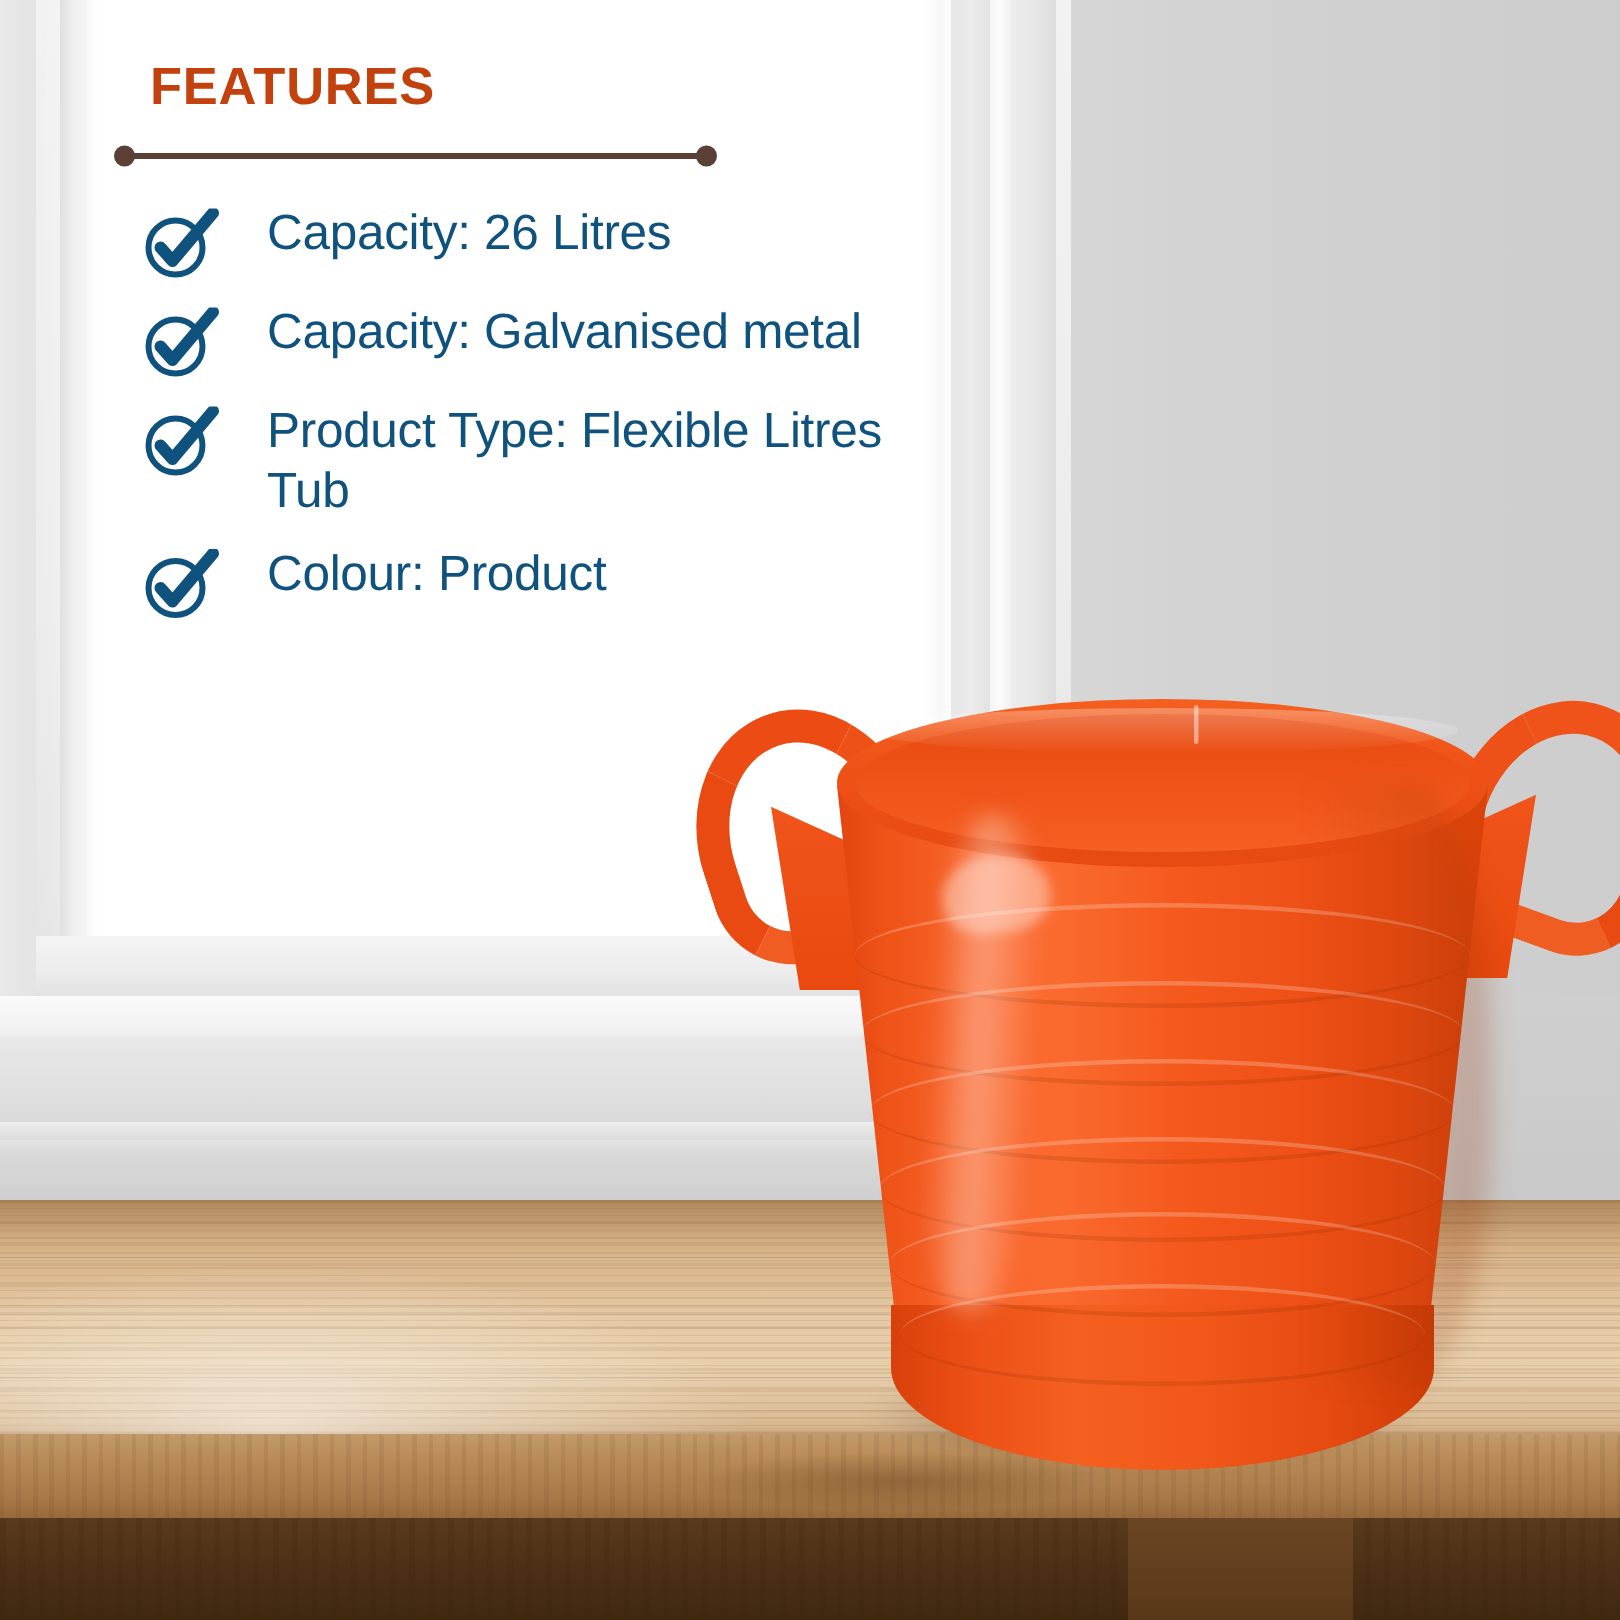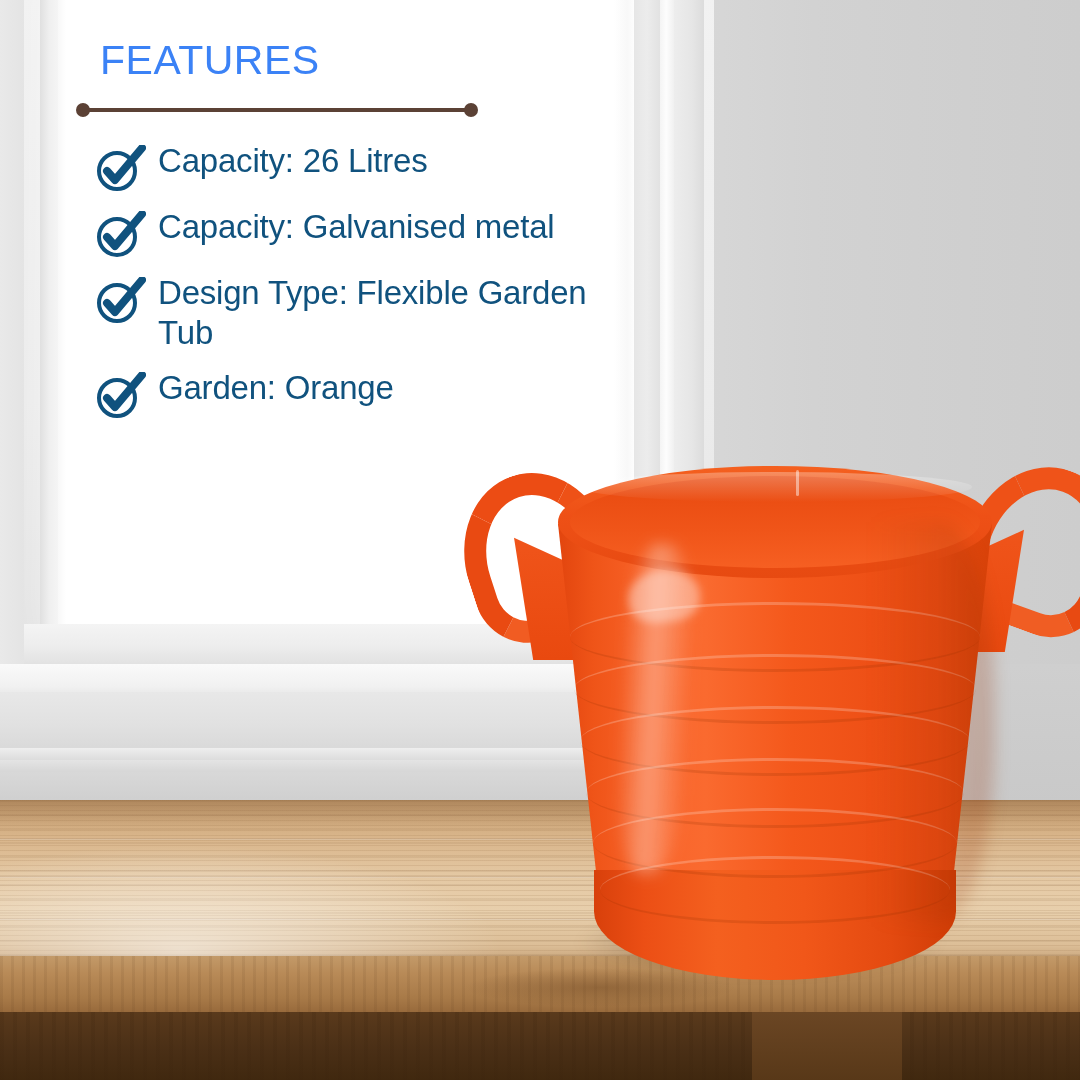--- a/index.html
+++ b/index.html
@@ -423,24 +423,24 @@
   
   .feature-card {
     position: absolute;
     left: 66px;
     top: 0;
     width: 568px;
     padding: 40px 0 0 0;
   }
   .feature-title {
     margin: 0 0 0 34px;
-    font-size: 41px;
-    font-weight: normal;
+    font-size: 35px;
+    font-weight: bold;
     letter-spacing: 0.5px;
-    color: #3b82f6;
+    color: #c2410c;
     line-height: 1.0;
   }
   .divider-wrap {
     position: relative;
     margin: 22px 0 0 10px;
     width: 400px;
     height: 14px;
   }
   .divider-line {
     position: absolute;
@@ -477,20 +477,21 @@
     width: 52px;
     height: 48px;
     margin: 4px 12px 0 28px;
   }
   .feature-text {
     color: #10527e;
     font-size: 33px;
     line-height: 1.22;
     max-width: 452px;
     letter-spacing: -0.2px;
+    margin-left: 20px;
   }
 </style>
 </head>
 <body>
 
 <div id="stage">
 
   <div class="scene">
     <div class="wall-right"></div>
     <div class="wall-left"></div>
@@ -584,30 +585,30 @@
         <span class="feature-text">Capacity: Galvanised metal</span>
       </li>
 
       <li class="feature-item">
         <span class="check-icon">
           <svg viewBox="0 0 52 48" width="52" height="48" aria-hidden="true">
             <circle cx="23" cy="26" r="18" fill="none" stroke="#10527e" stroke-width="4"></circle>
             <path d="M13 26 L21 35 L48 3" fill="none" stroke="#10527e" stroke-width="8" stroke-linecap="round" stroke-linejoin="round"></path>
           </svg>
         </span>
-        <span class="feature-text">Design Type: Flexible Garden Tub</span>
+        <span class="feature-text">Product Type: Flexible Litres Tub</span>
       </li>
 
       <li class="feature-item">
         <span class="check-icon">
           <svg viewBox="0 0 52 48" width="52" height="48" aria-hidden="true">
             <circle cx="23" cy="26" r="18" fill="none" stroke="#10527e" stroke-width="4"></circle>
             <path d="M13 26 L21 35 L48 3" fill="none" stroke="#10527e" stroke-width="8" stroke-linecap="round" stroke-linejoin="round"></path>
           </svg>
         </span>
-        <span class="feature-text">Garden: Orange</span>
+        <span class="feature-text">Colour: Product</span>
       </li>
 
 
     </ul>
   </div>
 
 </div>
 
 </body></html>

